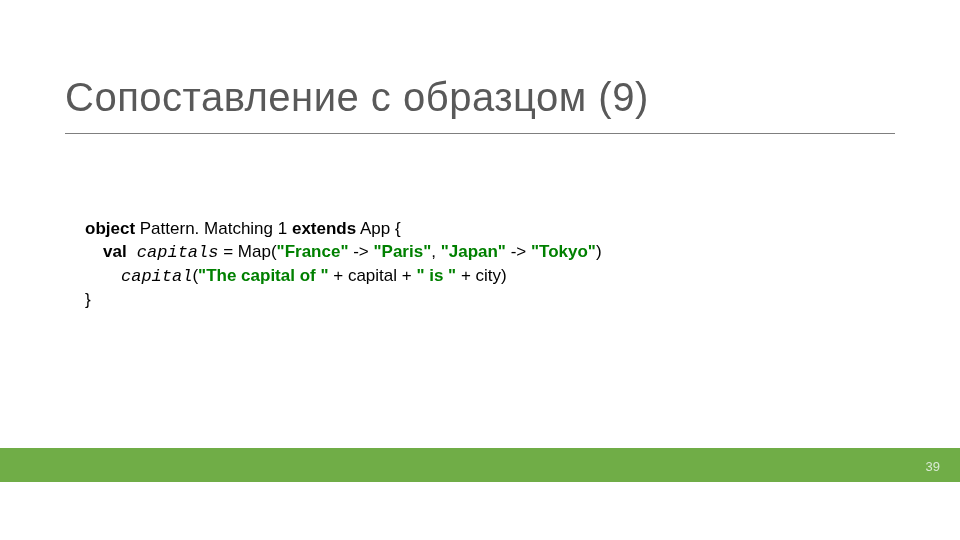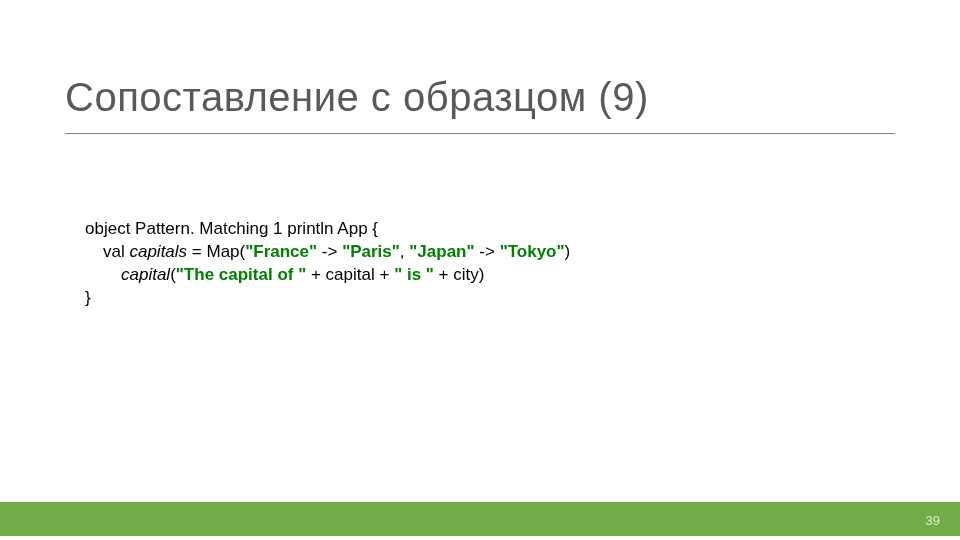--- a/index.html
+++ b/index.html
@@ -7,21 +7,21 @@
     padding: 0;
     width: 960px;
     height: 540px;
     background: #ffffff;
     font-family: "Calibri Light", "Segoe UI Light", "Segoe UI", Arial, sans-serif;
     position: relative;
     overflow: hidden;
   }
   .slide {
     width: 960px;
-    height: 536px;
+    height: 482px;
     position: relative;
     box-sizing: border-box;
   }
   .title {
     position: absolute;
     left: 65px;
     top: 75px;
     font-size: 40px;
     font-weight: 300;
     color: #595959;
@@ -37,22 +37,22 @@
   }
   .code {
     position: absolute;
     left: 85px;
     top: 218px;
     font-family: Arial, "Helvetica Neue", sans-serif;
     font-size: 17px;
     line-height: 1.35;
     color: #000000;
   }
-  .code .kw { font-weight: normal; }
-  .code .it { font-style: italic; }
+  .code .kw { font-weight: bold; }
+  .code .it { font-style: italic; font-family: Liberation Mono, monospace; }
   .code .str { font-weight: bold; color: #008000; }
   .ind1 { padding-left: 18px; display: inline-block; }
   .ind2 { padding-left: 36px; display: inline-block; }
   .footer {
     position: absolute;
     left: 0;
     bottom: 0;
     width: 960px;
     height: 34px;
     background: #70AD47;
@@ -69,21 +69,21 @@
 </head>
 <body>
 
 <div class="slide">
 
   <div class="title">Сопоставление с образцом (9)</div>
   <div class="rule"></div>
 
   <div class="code">
     <div>
-      <span class="kw">object</span><span> Pattern. Matching 1 </span><span class="kw">println</span><span> App {</span>
+      <span class="kw">object</span><span> Pattern. Matching 1 </span><span class="kw">extends</span><span> App {</span>
     </div>
     <div>
       <span class="ind1"><span class="kw">val</span><span class="it"> capitals</span><span> = Map(</span><span class="str">"France"</span><span> -&gt; </span><span class="str">"Paris"</span><span>, </span><span class="str">"Japan"</span><span> -&gt; </span><span class="str">"Tokyo"</span><span>)</span></span>
     </div>
     <div>
       <span class="ind2"><span class="it">capital</span><span>(</span><span class="str">"The capital of "</span><span> + capital + </span><span class="str">" is "</span><span> + city)</span></span>
     </div>
     <div>}</div>
   </div>
 

